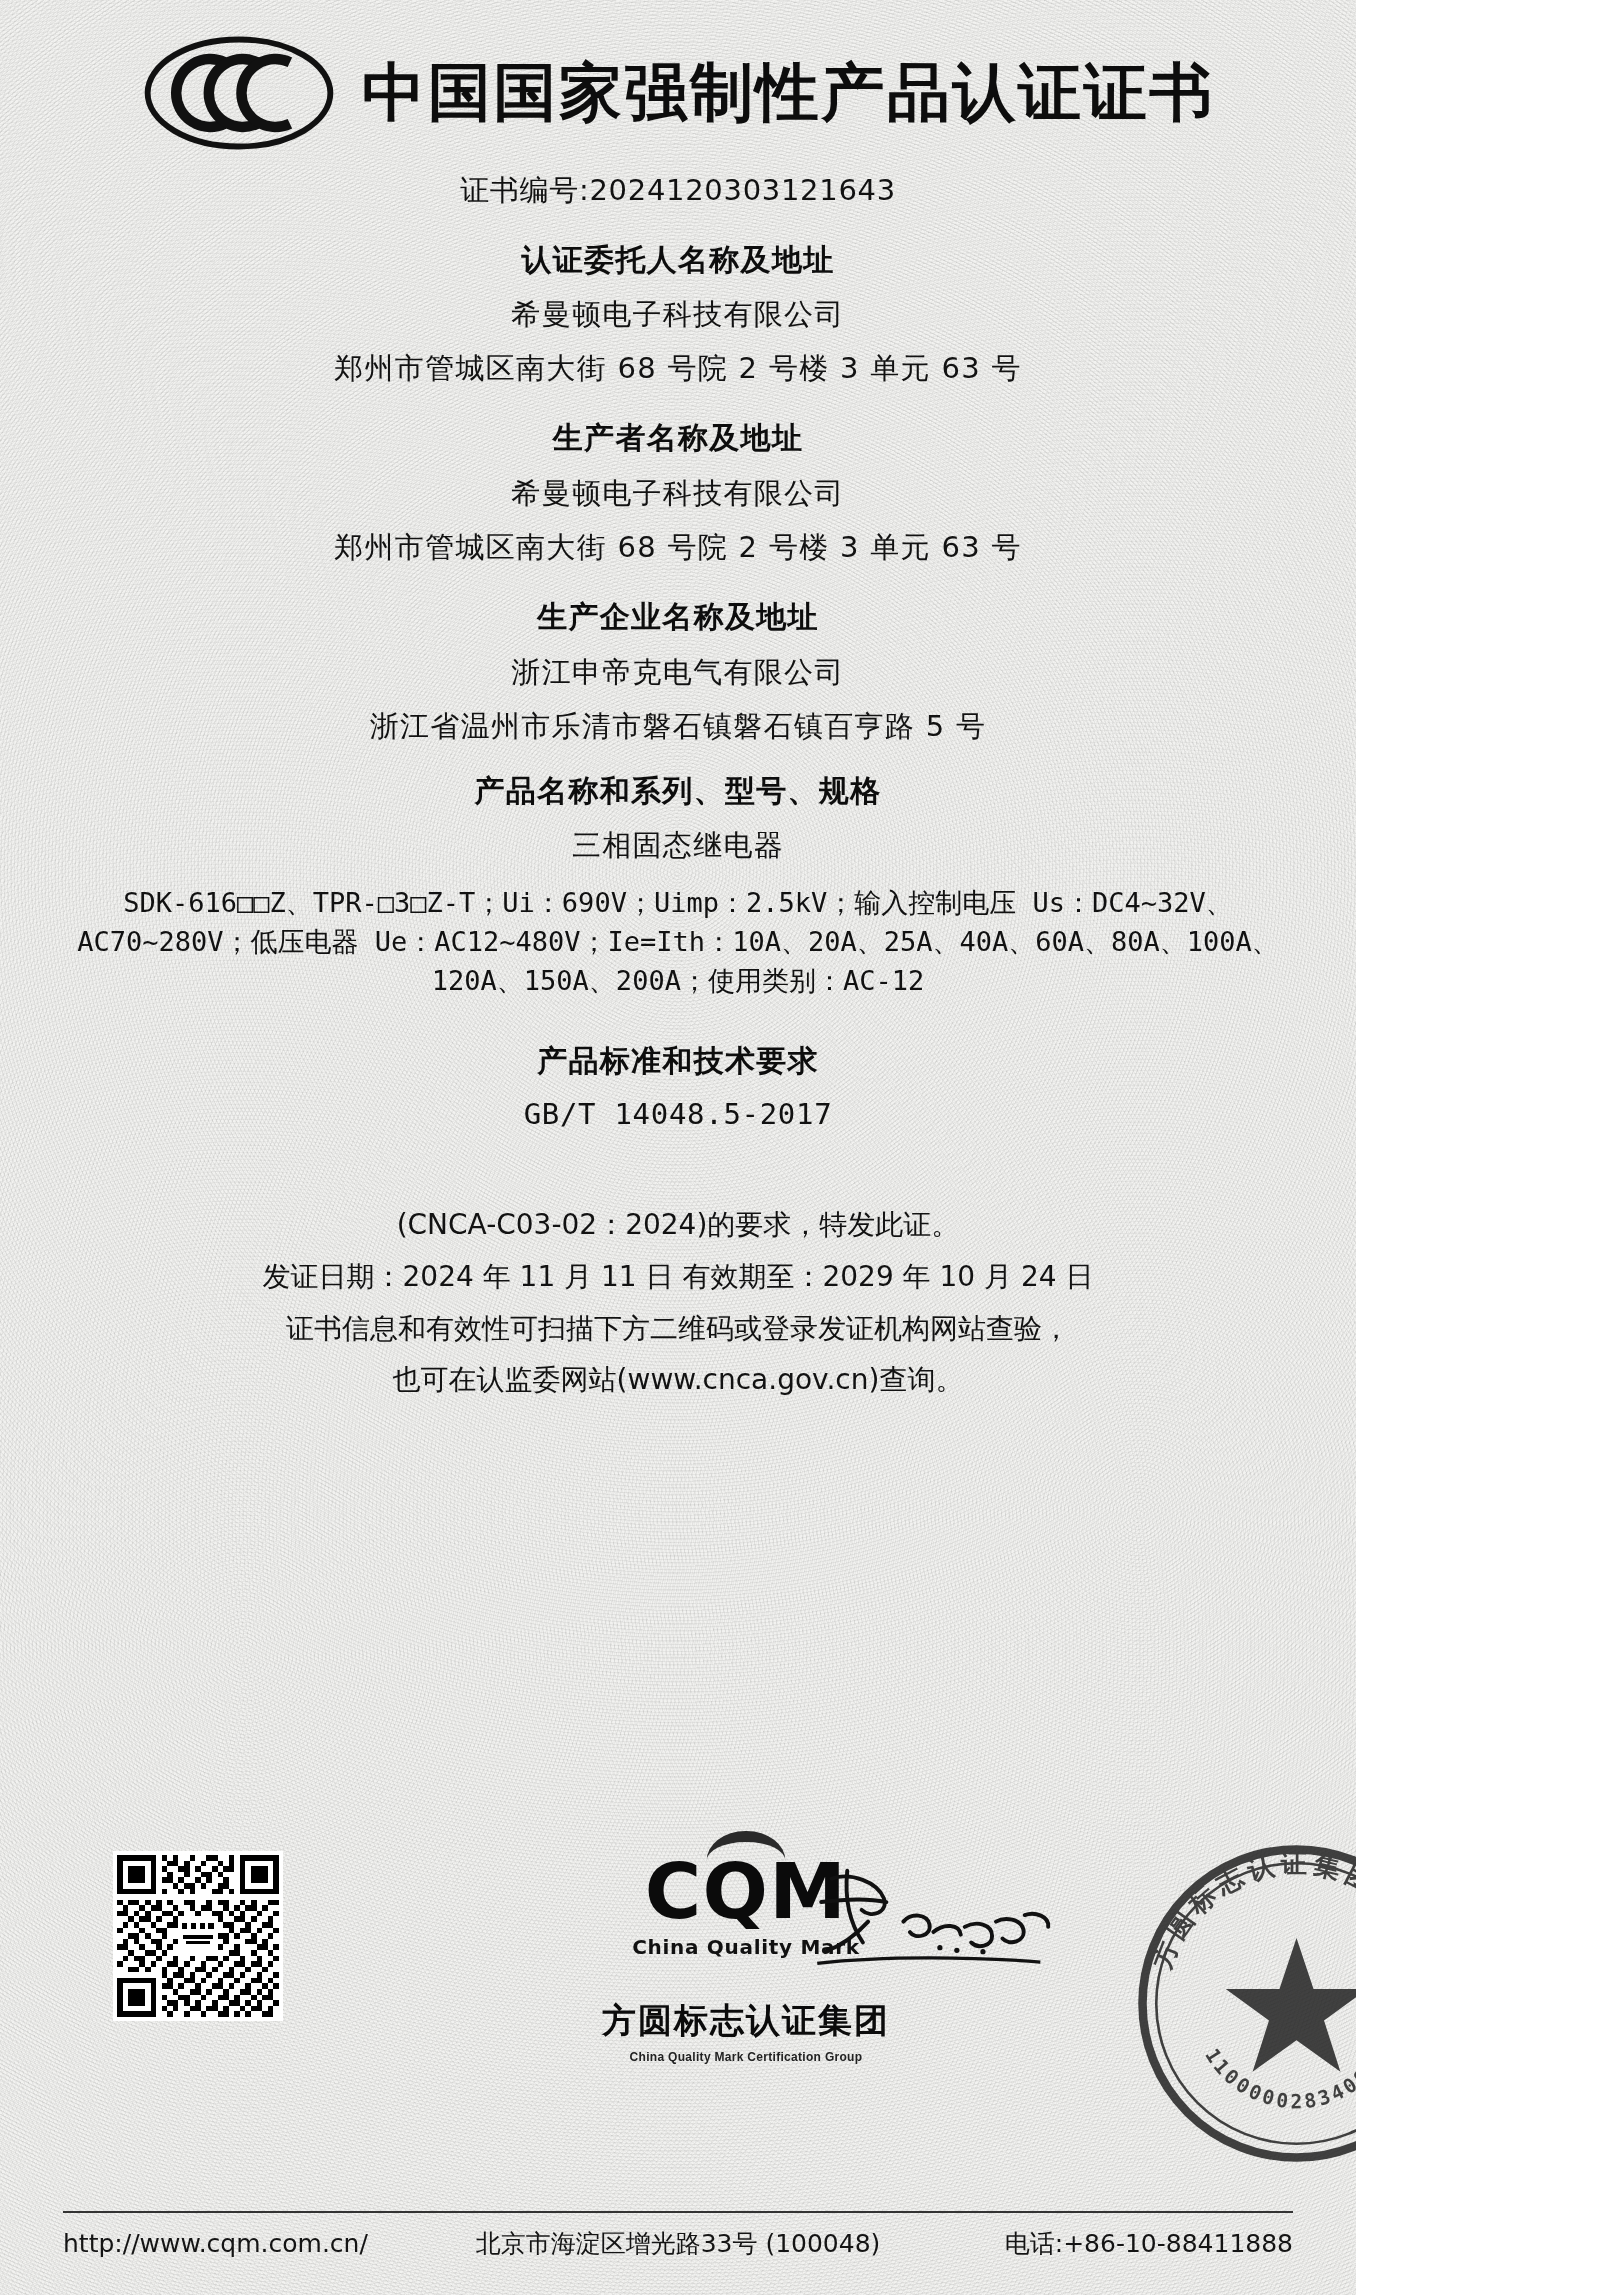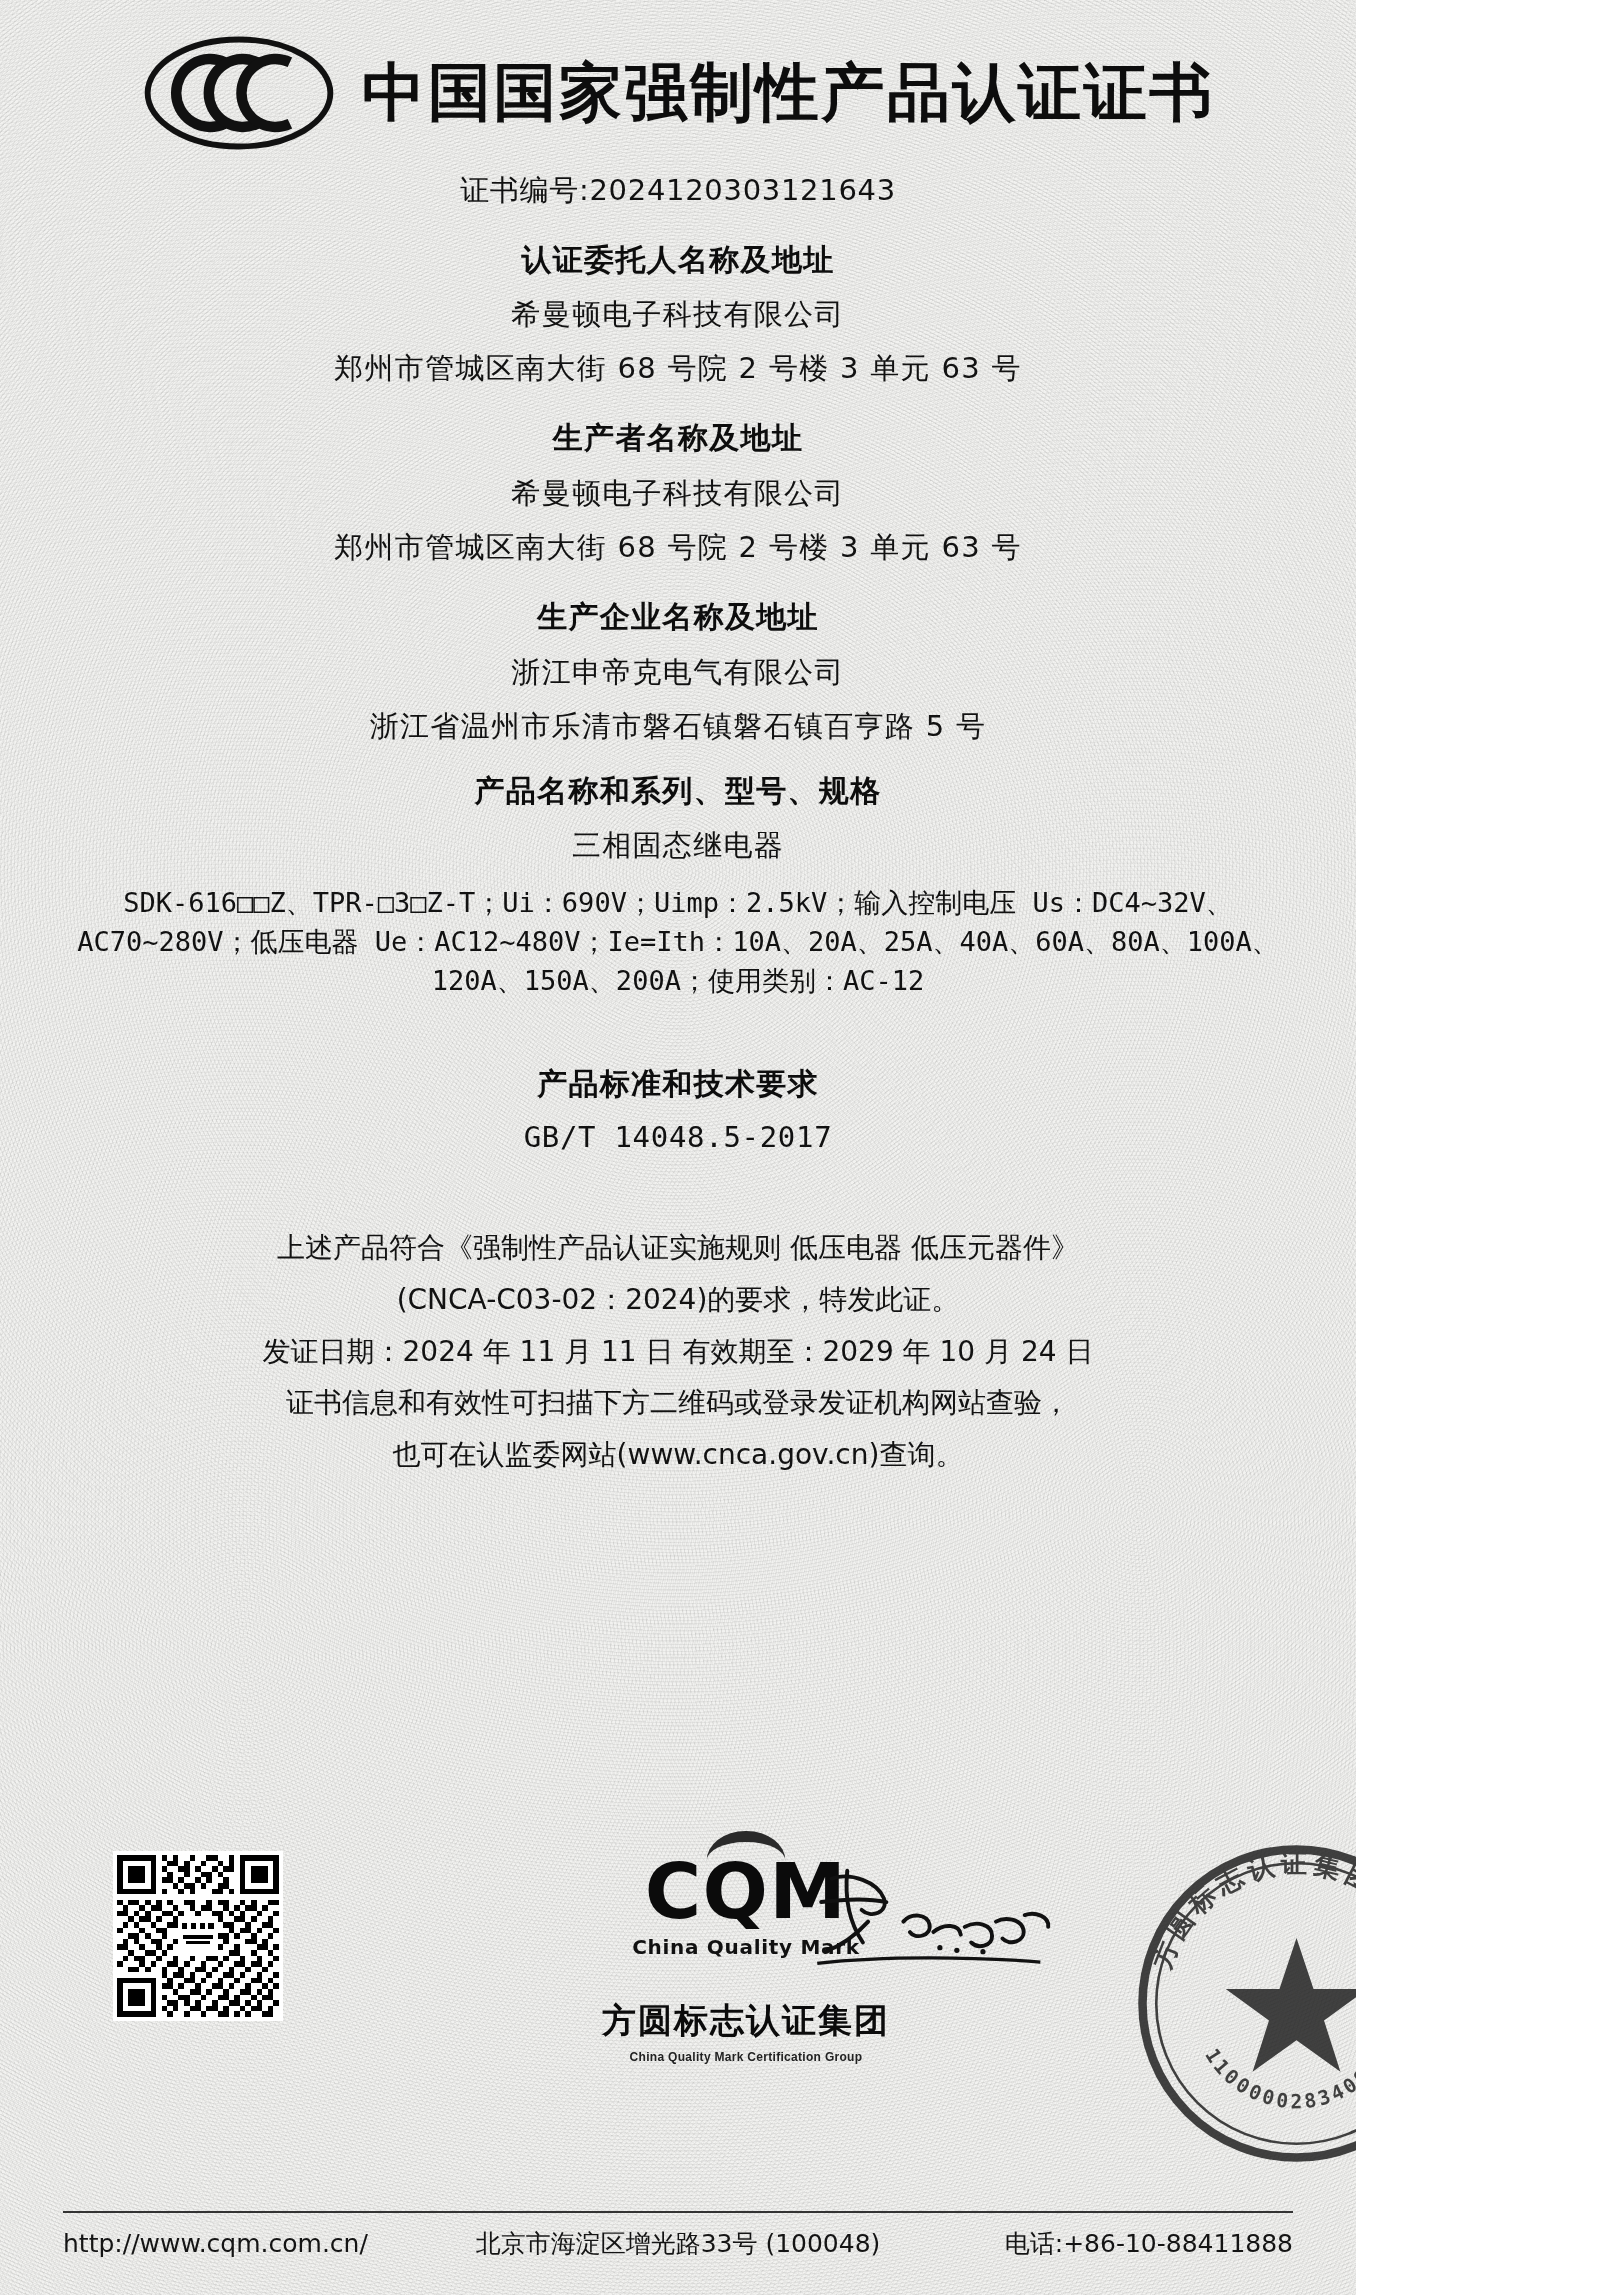--- a/index.html
+++ b/index.html
@@ -91,21 +91,21 @@
   .spec-line {
     font-family: "DejaVu Sans Mono", monospace;
     font-size: 27px;
     letter-spacing: 0px;
     text-align: center;
     line-height: 1.45;
     color: #111;
     white-space: nowrap;
   }
 
-  .std-block { margin-top: 64px; }
+  .std-block { margin-top: 41px; }
   .std-value {
     font-family: "DejaVu Sans Mono", monospace;
     font-size: 29px;
     margin-top: 14.4px;
     letter-spacing: 0.7px;
   }
 
   
   .statement {
     margin-top: 71px;
@@ -272,21 +272,20 @@
         <div class="spec-line">120A、150A、200A；使用类别：AC-12</div>
       </div>
     </div>
 
     <div class="section std-block">
       <div class="section-title">产品标准和技术要求</div>
       <div class="std-value">GB/T 14048.5-2017</div>
     </div>
 
     <div class="statement">
-      <div>上述产品符合《强制性产品认证实施规则 低压电器 低压元器件》</div>
       <div>(CNCA-C03-02：2024)的要求，特发此证。</div>
       <div>发证日期：2024 年 11 月 11 日  有效期至：2029 年 10 月 24 日</div>
       <div>证书信息和有效性可扫描下方二维码或登录发证机构网站查验，</div>
       <div>也可在认监委网站(www.cnca.gov.cn)查询。</div>
     </div>
 
     <div class="marks">
 
       <div class="qr">
         <svg viewBox="0 0 29 29" width="162" height="162" shape-rendering="crispEdges" aria-hidden="true">

